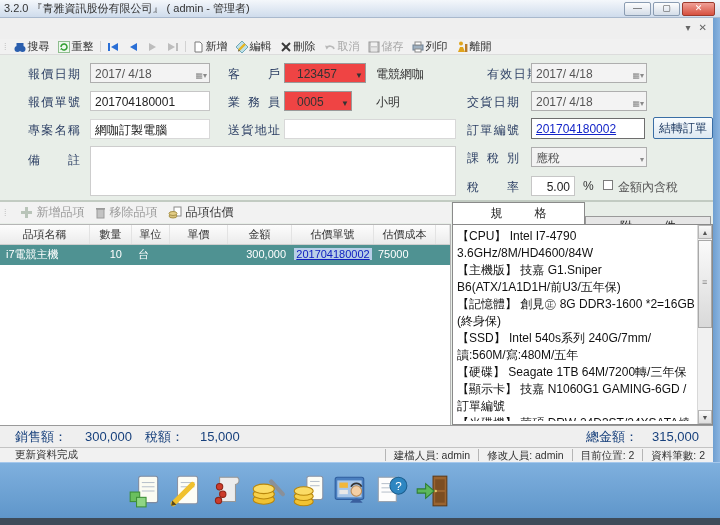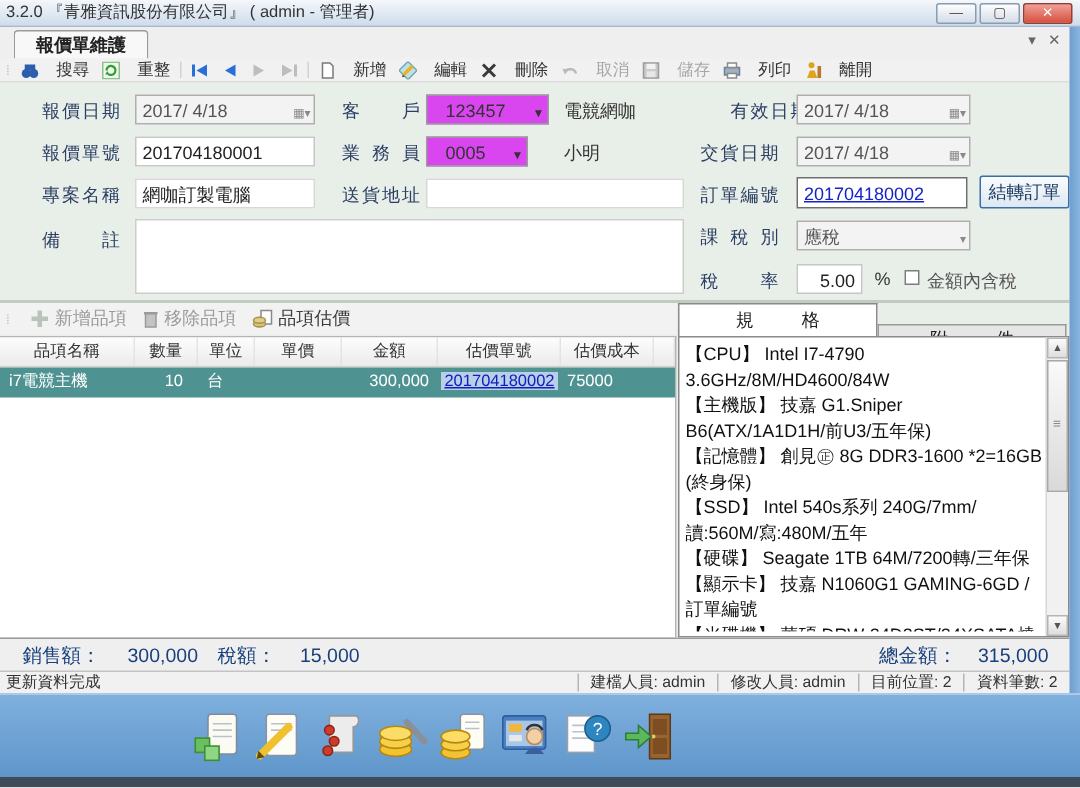--- a/index.html
+++ b/index.html
@@ -21,32 +21,32 @@
   .tabstrip { position:absolute; top:18px; left:0; width:713px; height:21px; background:#efefef; }
   .tab { position:absolute; left:9px; top:2px; height:19px; padding:0 14px;
     background:#f8f8f8; border:1px solid #9a9a9a; border-bottom:none; border-radius:3px 3px 0 0;
     font-size:12px; font-weight:bold; color:#222; line-height:18px; }
   .tabctrl { position:absolute; right:6px; top:4px; font-size:10px; color:#666; display:flex; gap:8px; }
 
   
   .toolbar { position:absolute; top:39px; left:0; width:713px; height:16px; background:#f1f1f1;
     border-bottom:1px solid #dcdcdc; display:flex; align-items:center; padding-left:4px; }
   .tgrip { color:#c0c0c0; font-size:9px; margin-right:3px; }
-  .tbtn { display:flex; align-items:center; gap:12px; font-size:11px; color:#333; padding:0 4px; height:15px; }
+  .tbtn { display:flex; align-items:center; gap:2px; font-size:11px; color:#333; padding:0 4px; height:15px; }
   .tbtn.disabled { color:#a6a6a6; }
   .tsep { width:1px; height:11px; background:#d2d2d2; margin:0 2px; }
   .tbtn svg { display:block; }
 
   
   .flabel { position:absolute; width:52px; font-size:12px; color:#2b3e63;
     text-align:justify; text-align-last:justify; }
   .ffield { position:absolute; height:20px; font-size:12px; line-height:18px; padding:1px 4px; }
   .f-date { background:#f3f3f3; border:1px solid #aeaeae; color:#555; }
   .f-white { background:#fff; border:1px solid #c6c6c6; color:#222; }
-  .f-combo { background:#d946ef; border:1px solid #9a9a9a; color:#333;padding-left:12px; }
+  .f-combo { background:#ef4444; border:1px solid #9a9a9a; color:#333;padding-left:12px; }
   .f-combo .arr, .f-date .arr { position:absolute; right:2px; top:3px; font-size:8px; color:#8a8a8a; }
   .sidetext { position:absolute; font-size:12px; color:#333; }
   .note { position:absolute; left:90px; top:146px; width:366px; height:50px; background:#fff; border:1px solid #cdcdcd; }
   .orderfield { background:#fff; border:1px solid #6e6e6e; }
   .orderfield .lnk { color:#1424c8; text-decoration:underline; }
   .btn-transfer { position:absolute; left:653px; top:117px; width:60px; height:22px;
     background:linear-gradient(#f9fcfe,#dde8f2); border:1px solid #3a6ea5; border-radius:2px;
     font-size:12px; color:#1f3b63; text-align:center; line-height:20px; }
   .cbx { position:absolute; left:603px; top:180px; width:10px; height:10px; background:#fff; border:1px solid #7c7c7c; }
   .divider { position:absolute; top:200px; left:0; width:713px; height:2px; background:#c2cbc2; }
@@ -88,21 +88,21 @@
   .vthumb::after { content:"≡"; position:absolute; left:3px; top:36px; font-size:9px; color:#8a8a8a; }
 
   
   .totals { position:absolute; top:425px; left:0; width:713px; height:22px; background:#efefef;
     border-top:1px solid #9a9a9a; font-size:13px; color:#17407c; line-height:21px; }
   .totals .seg { position:absolute; }
 
   
   .statusbar { position:absolute; top:447px; left:0; width:713px; height:15px; background:#f1f1f1;
     border-top:1px solid #c3c3c3; font-size:10.5px; color:#333; display:flex; align-items:center; }
-  .statusmsg { padding-left:4px; flex:1; }
+  .statusmsg { padding-left:15px; flex:1; }
   .stseg { border-left:1px solid #b5b5b5; padding:0 8px; height:12px; line-height:12px; white-space:nowrap; }
 
   
   .taskbar { position:absolute; top:462px; left:0; width:720px; height:56px;
     background:linear-gradient(#7fb0de,#5f96ca); border-top:1px solid #a5c8ec;
     display:flex; align-items:center; padding-left:126px; gap:3px; }
   .tkicon { width:38px; height:42px; display:flex; align-items:center; justify-content:center; }
   .bottomstrip { position:absolute; top:518px; left:0; width:720px; height:7px; background:#3e4b59; }
   .rightstrip { position:absolute; top:18px; left:713px; width:7px; height:444px;
     background:linear-gradient(to right,#6f9fd0,#8ab4e0); }
@@ -115,23 +115,20 @@
   <div class="titlebar">
     <span>3.2.0 『青雅資訊股份有限公司』 ( admin - 管理者)</span>
     <div class="winbtns">
       <div class="winbtn">—</div>
       <div class="winbtn">▢</div>
       <div class="winbtn close">✕</div>
     </div>
   </div>
 
   <div class="tabstrip">
-    <div class="tab">
-      <span>報價單維護</span>
-    </div>
     <div class="tabctrl">
       <span>▾</span>
       <span>✕</span>
     </div>
   </div>
 
   <div class="toolbar">
     <span class="tgrip">⁞</span>
     <div class="tbtn">
       <svg width="12" height="12">

